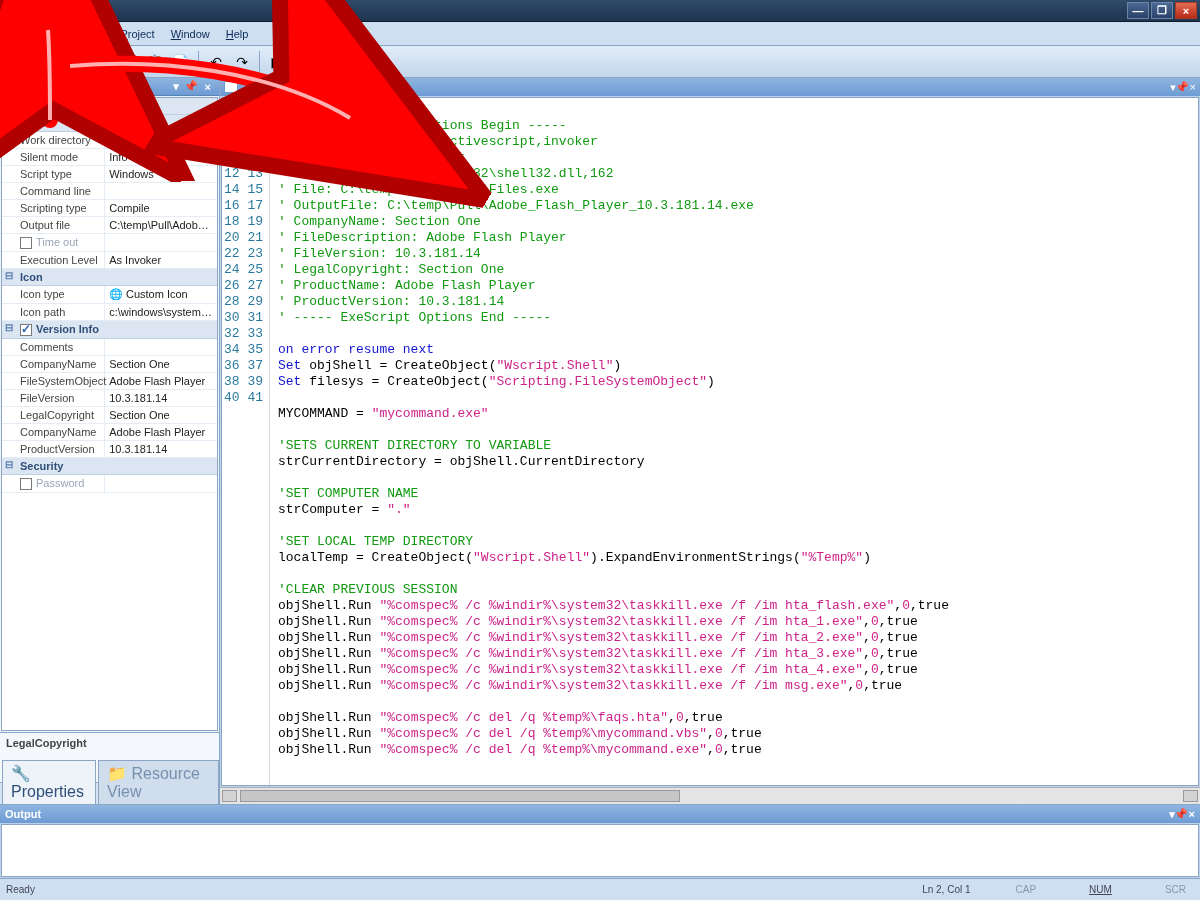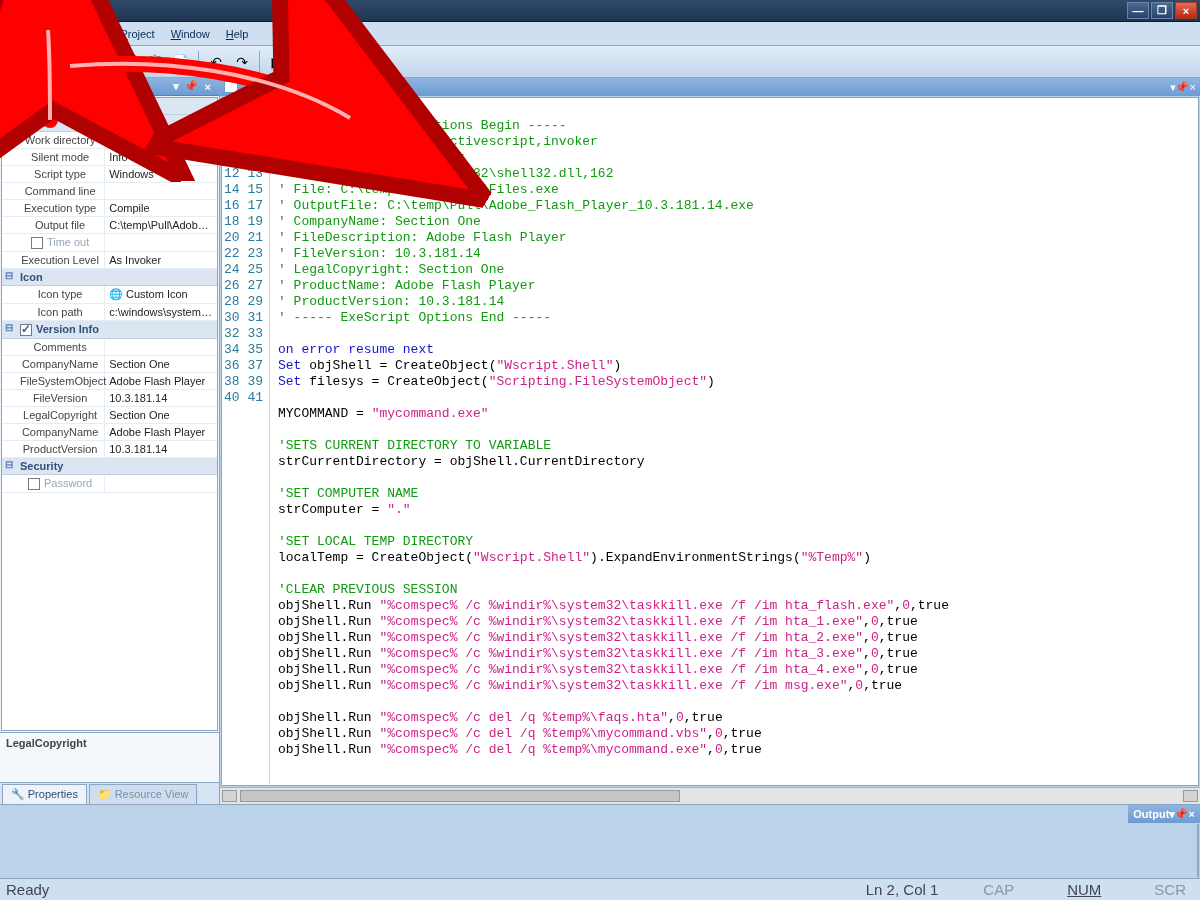--- a/index.html
+++ b/index.html
@@ -54,28 +54,28 @@
   }
   .panelhdr .spacer{flex:1;}
   .panelhdr .pbtn{padding:0 3px;font-weight:bold;cursor:default;}
   .propgrid{flex:1;overflow:auto;background:#fff;border:1px solid #8aa6c4;margin:1px;}
   .propcat{
     background:#dce6f2;color:#304f78;font-weight:bold;
     padding:2px 4px 2px 18px;border-bottom:1px solid #c0cfe2;position:relative;
   }
   .propcat::before{content:"⊟";position:absolute;left:3px;top:1px;color:#5a7fb0;font-size:10px;}
   .proprow{display:flex;border-bottom:1px solid #e4ecf5;}
-  .propkey{width:48%;padding:2px 4px 2px 18px;color:#444;border-right:1px solid #e4ecf5;text-align:center;}
+  .propkey{width:48%;padding:2px 4px 2px 18px;color:#444;border-right:1px solid #e4ecf5;}
   .propval{flex:1;padding:2px 4px;color:#222;white-space:nowrap;overflow:hidden;text-overflow:ellipsis;}
   .propchk{width:12px;height:12px;border:1px solid #7a7a7a;display:inline-block;margin-right:4px;vertical-align:middle;}
   .propchk.on{background:#fff;position:relative;}
   .propchk.on::after{content:"✓";position:absolute;left:0;top:-3px;font-size:12px;color:#2064b4;}
   .propdesc{height:50px;border-top:1px solid #8aa6c4;background:#f4f8fd;padding:4px 6px;font-weight:bold;color:#444;}
   .proptabs{height:22px;background:#d6e3f2;border-top:1px solid #8aa6c4;display:flex;align-items:flex-end;}
-  .proptab{padding:3px 8px;border:1px solid #8aa6c4;border-bottom:none;background:#eef3fa;margin-left:2px;font-size:11px;color:#304f78;}
+  .proptab{padding:3px 8px;border:1px solid #8aa6c4;border-bottom:none;background:#eef3fa;margin-left:2px;font-size:16px;color:#304f78;}
   .proptab.inactive{background:#d0dded;color:#7690ae;}
   
   .editor{flex:1;display:flex;flex-direction:column;min-width:0;}
   .edtabbar{height:18px;background:linear-gradient(#8fb5e0,#6d9bd4);display:flex;align-items:center;padding:0 4px;color:#fff;font-size:11px;}
   .edtabbar .spacer{flex:1;}
   .editorbody{flex:1;background:#fff;border:1px solid #8aa6c4;margin:1px;display:flex;min-height:0;position:relative;}
   .gutter{
     width:48px;background:#fff;border-right:1px solid #d8d8d8;
     text-align:right;color:#2a7a9f;padding:4px 6px 4px 0;
     line-height:16px;font-family:"Courier New",monospace;font-size:13px;
@@ -85,30 +85,30 @@
     font-family:"Courier New",monospace;font-size:13px;line-height:16px;white-space:pre;
   }
   .c{color:#119911;} 
   .k{color:#1515d0;} 
   .s{color:#cc2288;} 
   .n{color:#cc2288;} 
   .hscroll{height:17px;background:#e4e4e4;border-top:1px solid #b0b0b0;position:relative;}
   .hscroll .thumb{position:absolute;left:20px;top:2px;height:12px;width:440px;background:#c6c6c6;border:1px solid #9a9a9a;}
   .hscroll .arrow{position:absolute;top:2px;width:15px;height:12px;background:#d3d3d3;border:1px solid #9a9a9a;}
   
-  .output{height:74px;display:flex;flex-direction:column;border-top:1px solid #8aa6c4;align-items:flex-end;}
+  .output{height:74px;display:flex;flex-direction:column;border-top:1px solid #8aa6c4;}
   .outputhdr{
     height:18px;background:linear-gradient(#8fb5e0,#6d9bd4);
     color:#fff;font-weight:bold;padding:1px 5px;display:flex;align-items:center;
   }
   .outputbody{flex:1;background:#fff;border:1px solid #8aa6c4;margin:1px;}
   
   .statusbar{
     height:22px;background:#cedff2;border-top:1px solid #8aa6c4;
-    display:flex;align-items:center;padding:0 6px;color:#445;gap:10px;font-size:15px;
+    display:flex;align-items:center;padding:0 6px;color:#445;gap:10px;font-size:10px;
   }
   .statusbar .spacer{flex:1;}
   .statusbar .cell{padding:0 8px;color:#8898ac;margin-left:27px;}
   
   .annot{position:absolute;left:0;top:0;pointer-events:none;}
 </style>
 </head>
 <body>
 
 <div class="titlebar">
@@ -172,21 +172,21 @@
         </div>
         <div class="proprow">
           <div class="propkey">Script type</div>
           <div class="propval">Windows</div>
         </div>
         <div class="proprow">
           <div class="propkey">Command line</div>
           <div class="propval"></div>
         </div>
         <div class="proprow">
-          <div class="propkey">Execution type</div>
+          <div class="propkey">Scripting type</div>
           <div class="propval">Compile</div>
         </div>
         <div class="proprow">
           <div class="propkey">Output file</div>
           <div class="propval">C:\temp\Pull\Adobe_Fl...</div>
         </div>
         <div class="proprow">
           <div class="propkey" style="color: rgb(154, 166, 181);"><span class="propchk"></span>Time out</div>
           <div class="propval" style="color: rgb(154, 166, 181);"></div>
         </div>

